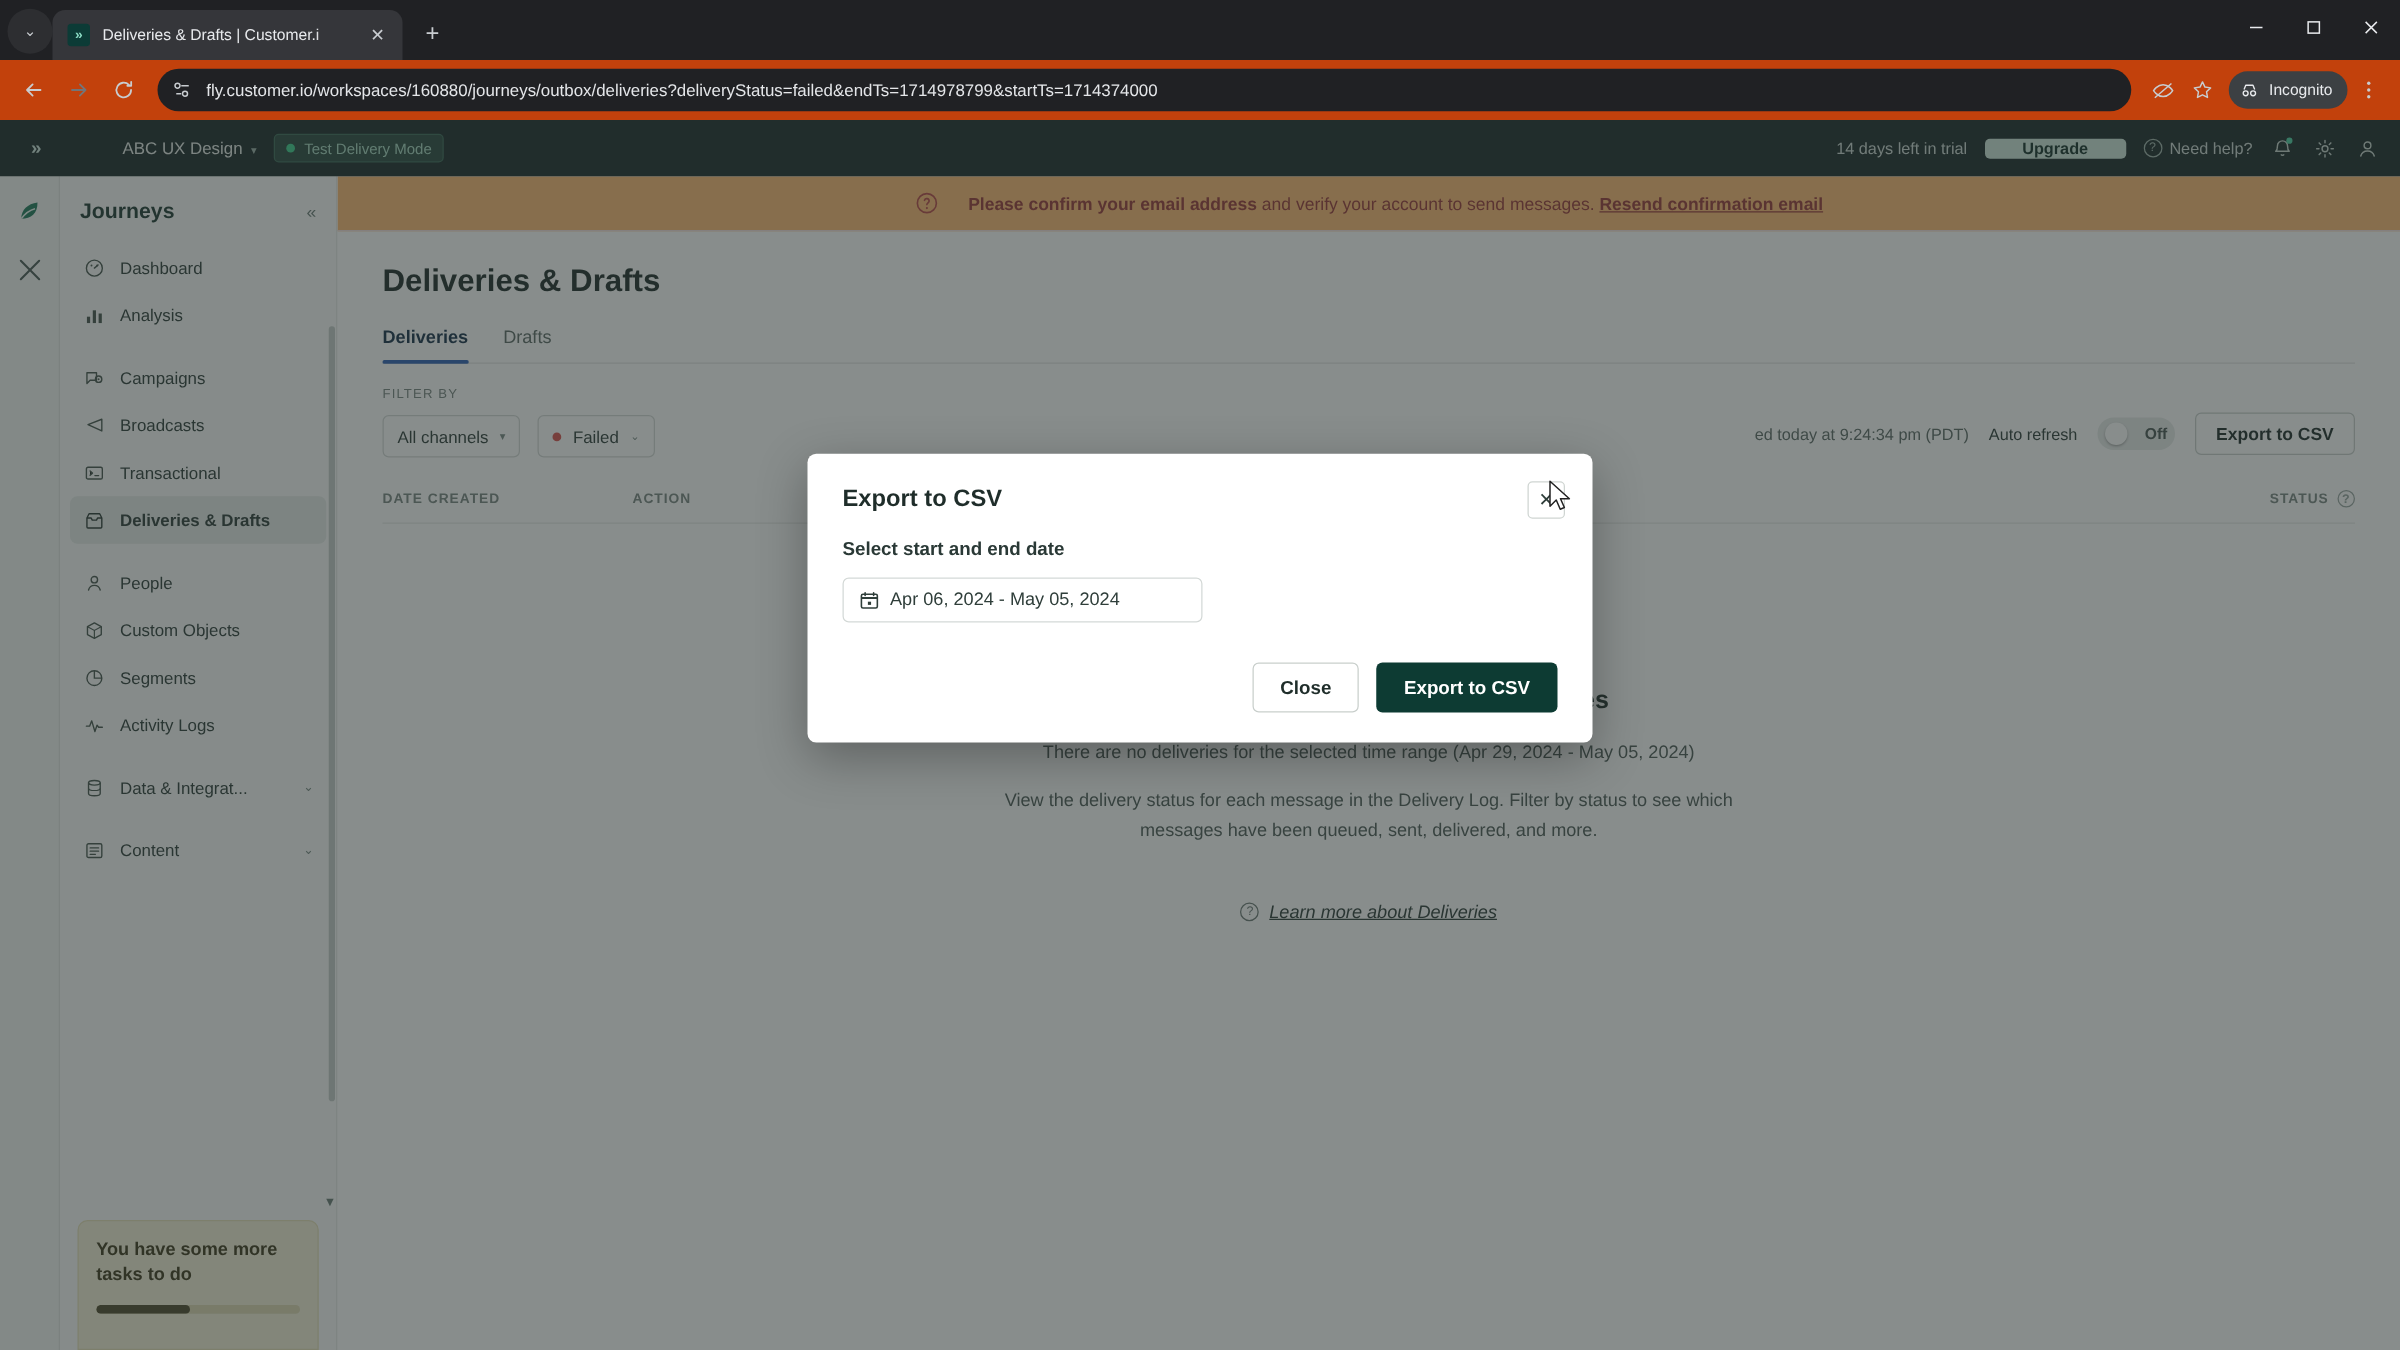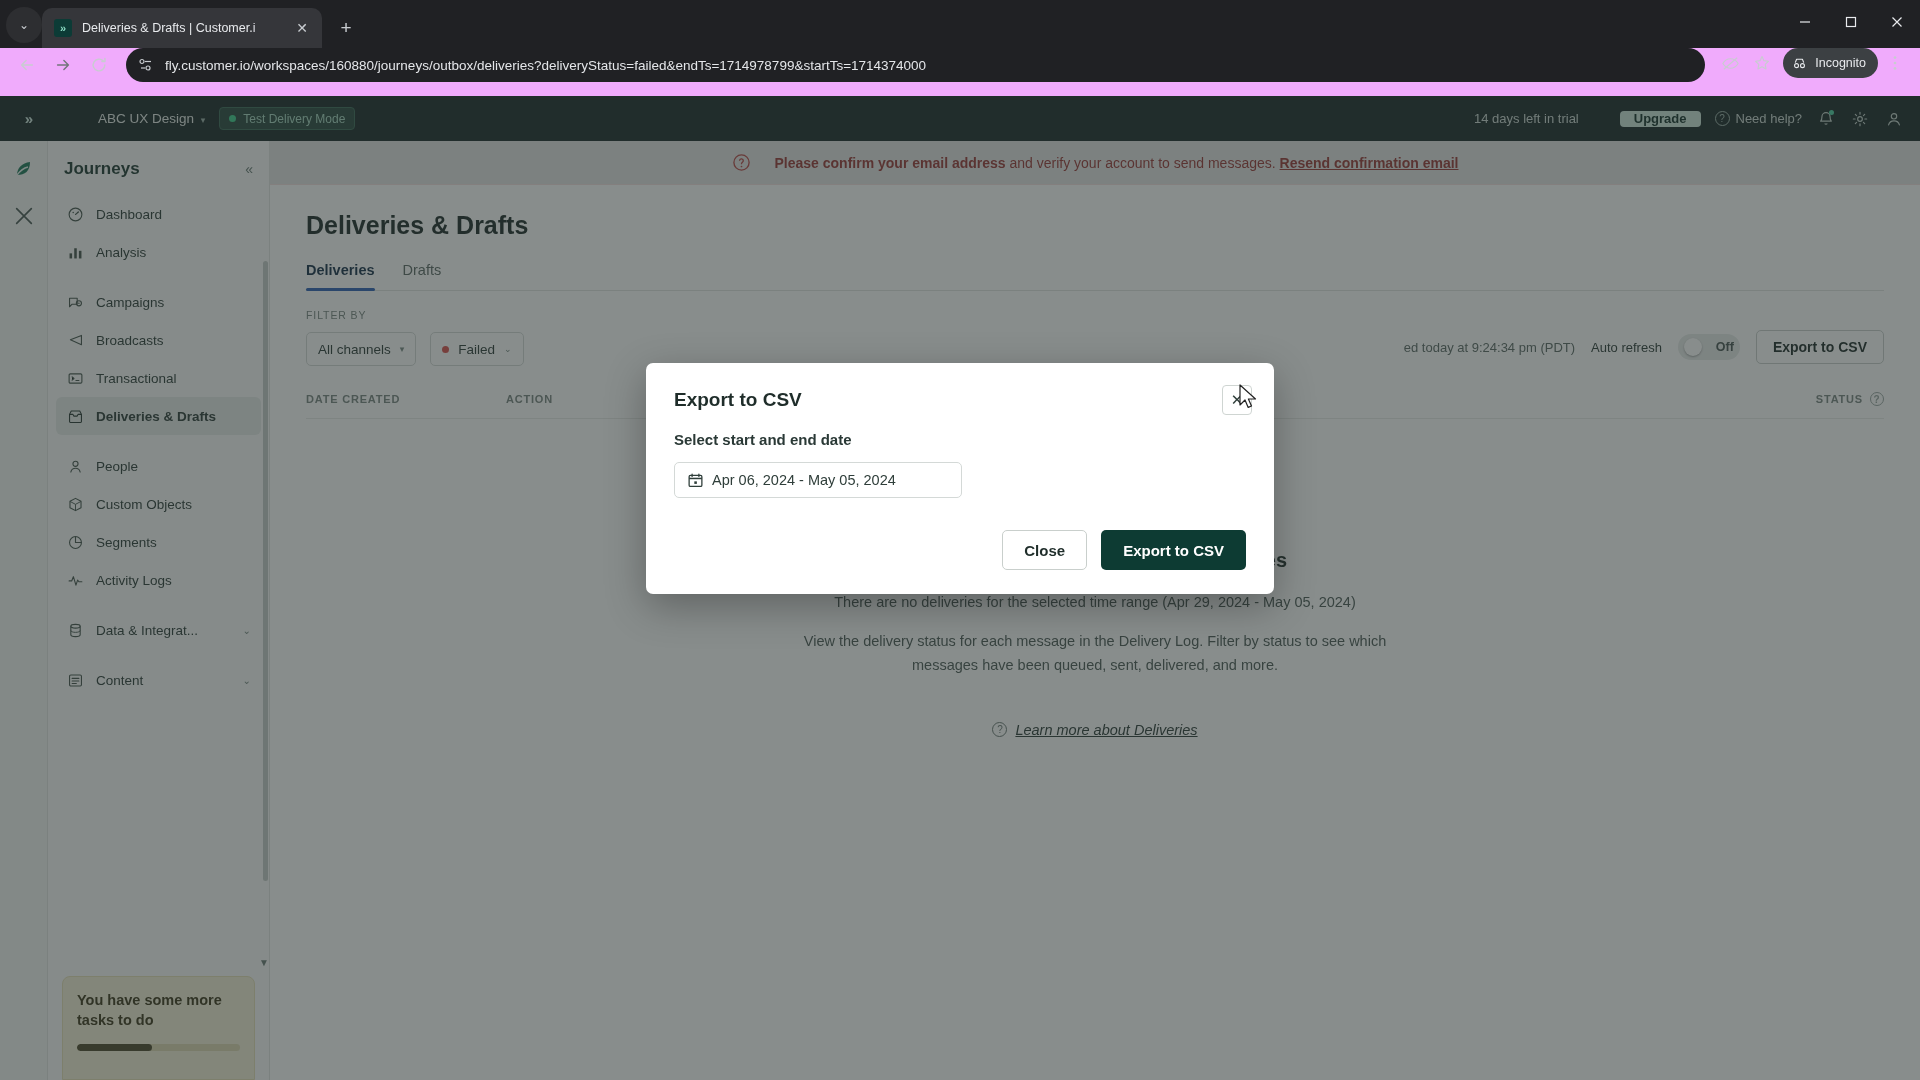--- a/index.html
+++ b/index.html
@@ -39,21 +39,21 @@
   }
   .tab-close { width: 20px; height: 20px; display:flex; align-items:center; justify-content:center;
     color:#c8ccd0; font-size: 14px; border-radius: 50%; flex: 0 0 auto; }
   .tab-new { width: 28px; height: 28px; margin: 0 0 6px 10px; color:#c8ccd0;
     display:flex; align-items:center; justify-content:center; font-size: 19px; border-radius: 50%; }
 
   .win-controls { position: absolute; right: 0; top: 0; height: 44px; display: flex; }
   .win-btn { width: 46px; height: 44px; display:flex; align-items:center; justify-content:center; color:#e8eaed; }
   .win-btn svg { display:block; }
 
-  .omnibar { height: 48px; background: #f0abfc; display: flex; align-items: flex-start; padding: 0 10px; gap: 2px; }
+  .omnibar { height: 48px; background: #c2410c; display: flex; align-items: center; padding: 0 10px; gap: 2px; }
   .nav-btn { width: 34px; height: 34px; border-radius: 50%; display:flex; align-items:center;
     justify-content:center; color:#c8ccd0; }
   .nav-btn.disabled { color: #72757a; }
   .urlbox {
     flex: 1 1 auto; height: 34px; background: #202124; border-radius: 18px; margin: 0 8px;
     display: flex; align-items: center; padding: 0 12px; gap: 11px;
   }
   .url-text { color: #e4e6e9; font-size: 13.5px; white-space: nowrap; overflow: hidden; }
   .omni-icon { width: 30px; height: 30px; display:flex; align-items:center; justify-content:center; color:#c8ccd0; }
   .incognito-pill {
@@ -73,21 +73,21 @@
   .ws-name { color: #e6ece9; font-size: 13.5px; margin-left: 42px; }
   .ws-caret { color: #9bb0a9; font-size: 9px; margin-left: 3px; }
   .test-mode {
     background: #2b4b40; border: 1px solid #3d6a59; border-radius: 4px; height: 23px;
     display: flex; align-items: center; gap: 7px; padding: 0 9px; color: #a9d8c4; font-size: 12px;
   }
   .dot-green { width: 7px; height: 7px; border-radius: 50%; background: #3ecf8e; }
   .topnav-right { margin-left: auto; display: flex; align-items: center; gap: 14px; }
   .trial-text { color: #cdd8d4; font-size: 13px; }
   .upgrade-btn { background: #cfe7dc; color: #14312a; font-size: 13px; font-weight: 700;
-    border: none; border-radius: 4px; height: 16px; padding: 0 14px; margin-left: 27px; }
+    border: none; border-radius: 4px; height: 16px; padding: 0 30px; }
   .needhelp { color: #cdd8d4; font-size: 13px; display:flex; align-items:center; gap: 6px; }
   .nav-circle { width: 15px; height: 15px; border-radius: 50%; border: 1.4px solid #9fb3ac;
     display:flex; align-items:center; justify-content:center; font-size: 10px; color:#9fb3ac; }
   .topnav-icon { color: #c5d2cd; width: 20px; height: 20px; display:flex; align-items:center;
     justify-content:center; position: relative; }
   .bell-dot { position:absolute; top: 1px; right: 2px; width: 5px; height: 5px; border-radius:50%; background:#4fd1a5; }
 
   .body-row { display: flex; height: 939px; }
 
   
@@ -114,21 +114,21 @@
   .task-bar { margin-top: 14px; height: 7px; border-radius: 4px; background: #ddd7b2; overflow: hidden; }
   .task-bar > i { display:block; height:100%; width: 46%; background: #4f4a2e; border-radius: 4px; }
 
   .sb-scrollbar { position: absolute; right: 1px; top: 120px; width: 5px; height: 620px;
     background: #c6ccc9; border-radius: 3px; }
   .sb-scroll-arrow { position: absolute; right: 0px; bottom: 112px; color:#6c7c77; font-size: 10px; }
 
   
   .main { flex: 1 1 auto; position: relative; background: #fff; overflow: hidden; }
 
-  .banner { height: 44px; background: #e5e5e5; display: flex; align-items: center;
+  .banner { height: 44px; background: #fdba74; display: flex; align-items: center;
     justify-content: center; gap: 24px; border-bottom: 1px solid #f3e0e0; }
   .banner-icon { width: 19px; height: 19px; color: #b94a48; }
   .banner-text { font-size: 14px; color: #9a3b39; }
   .banner-text b { font-weight: 700; }
   .banner-link { color: #9a3b39; font-weight: 700; text-decoration: underline; }
 
   .page-pad { padding: 26px 36px 0 36px; }
   .page-title { font-size: 25px; font-weight: 700; color: #1f2d2a; }
 
   .tabs { display: flex; gap: 28px; margin-top: 22px; border-bottom: 1px solid #e3e5e3; }

